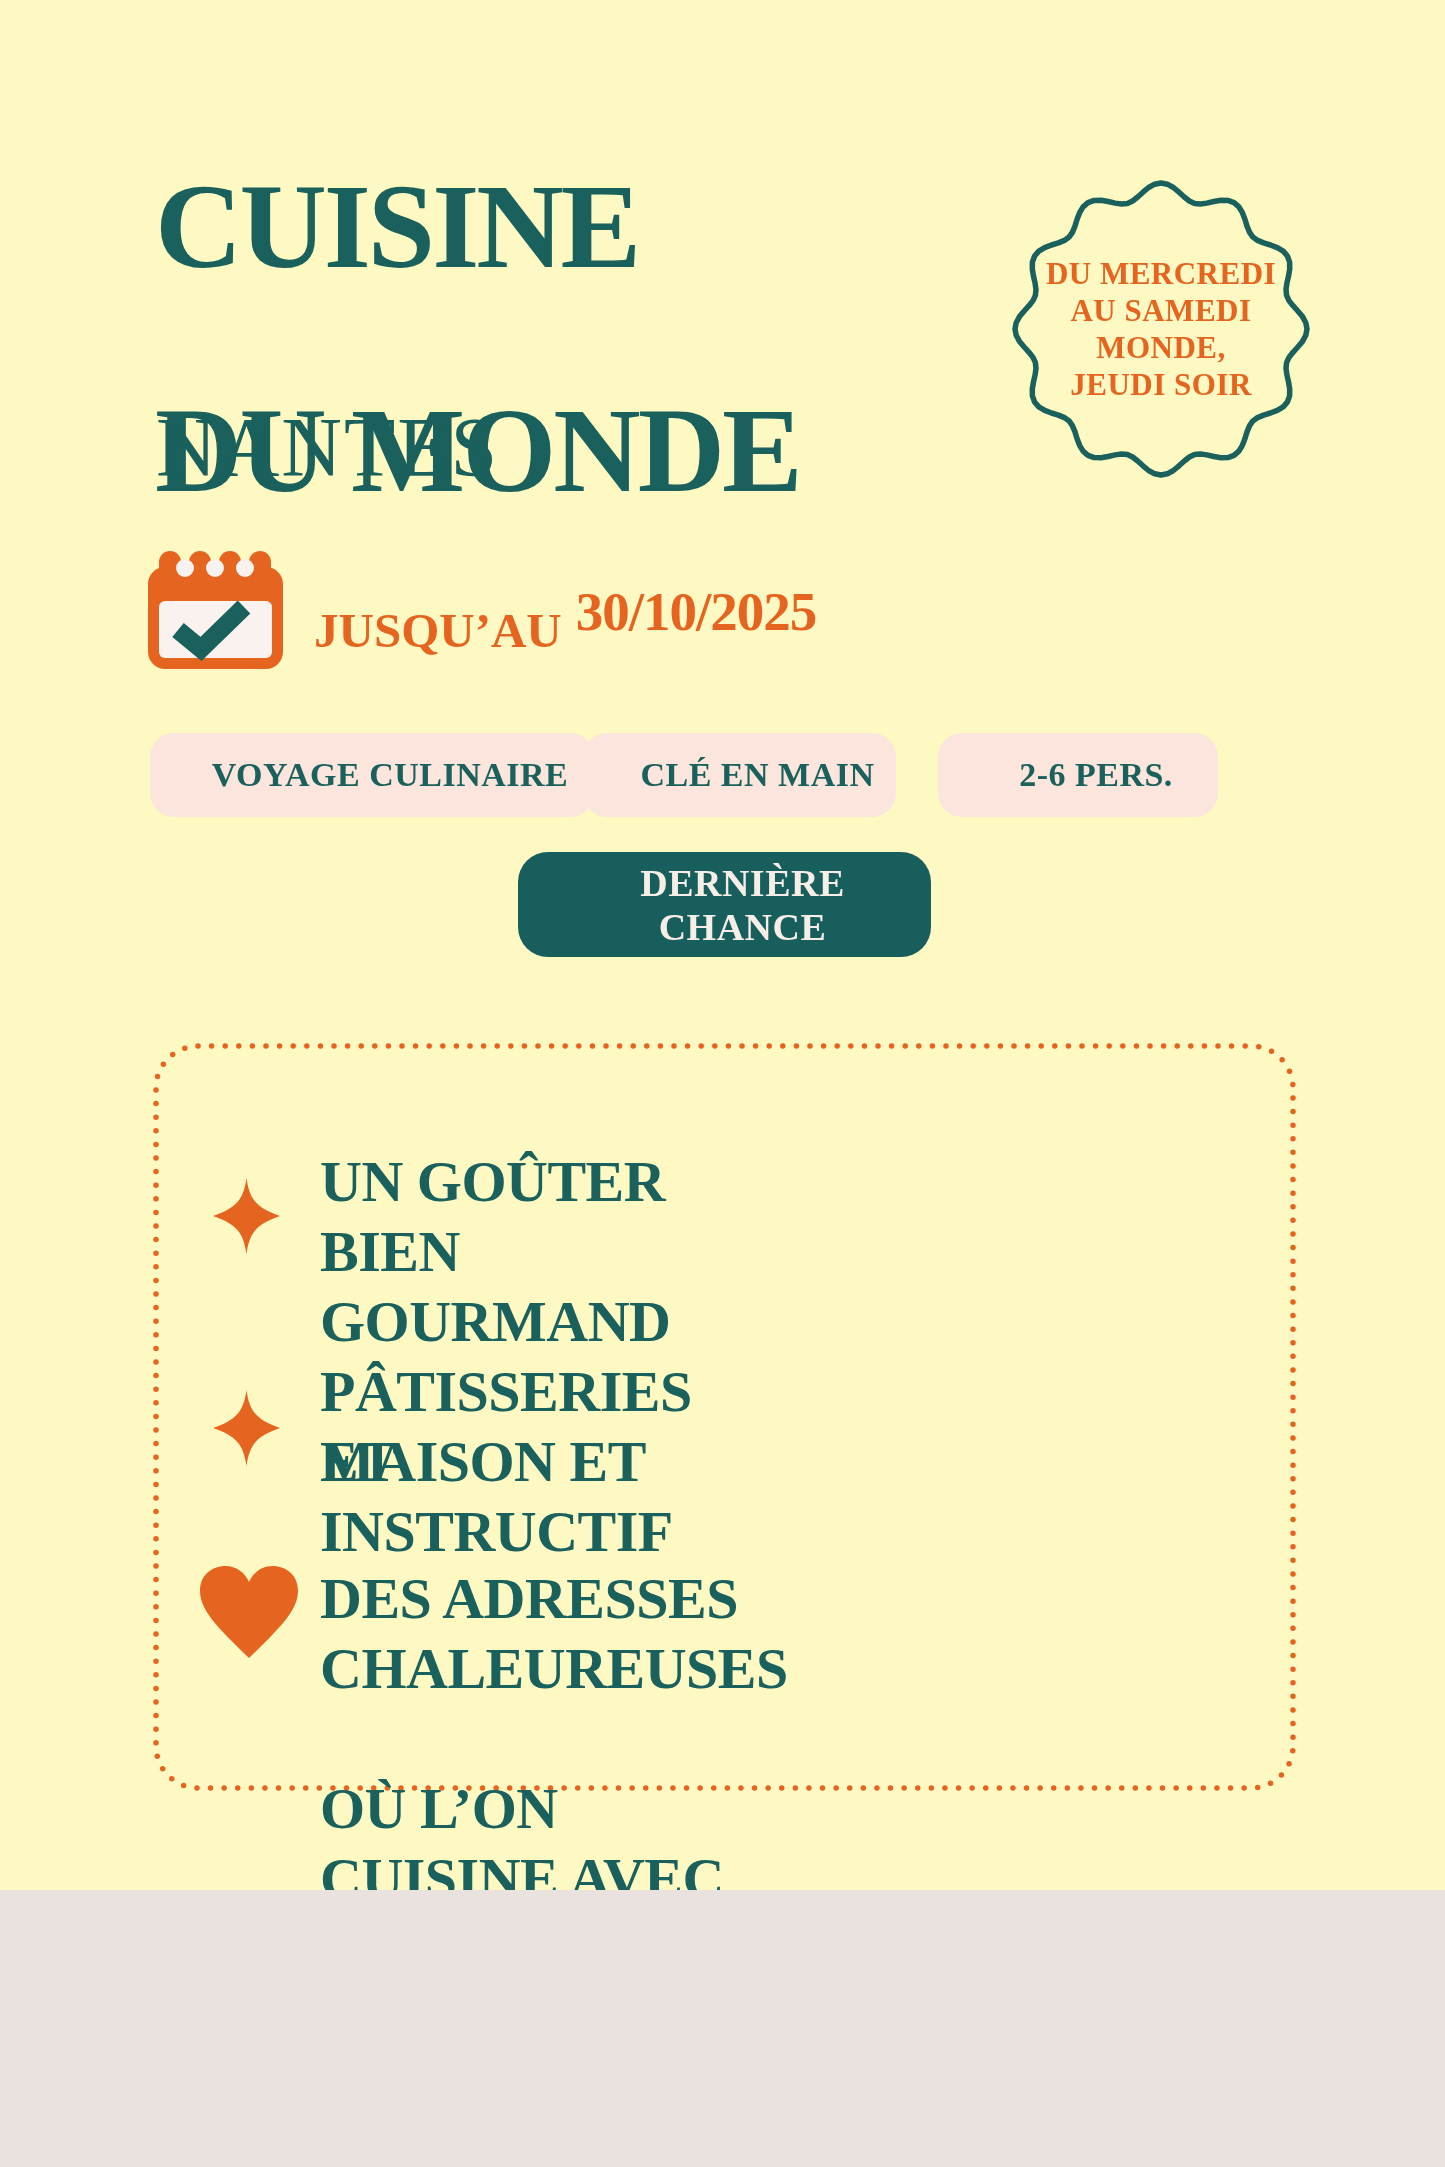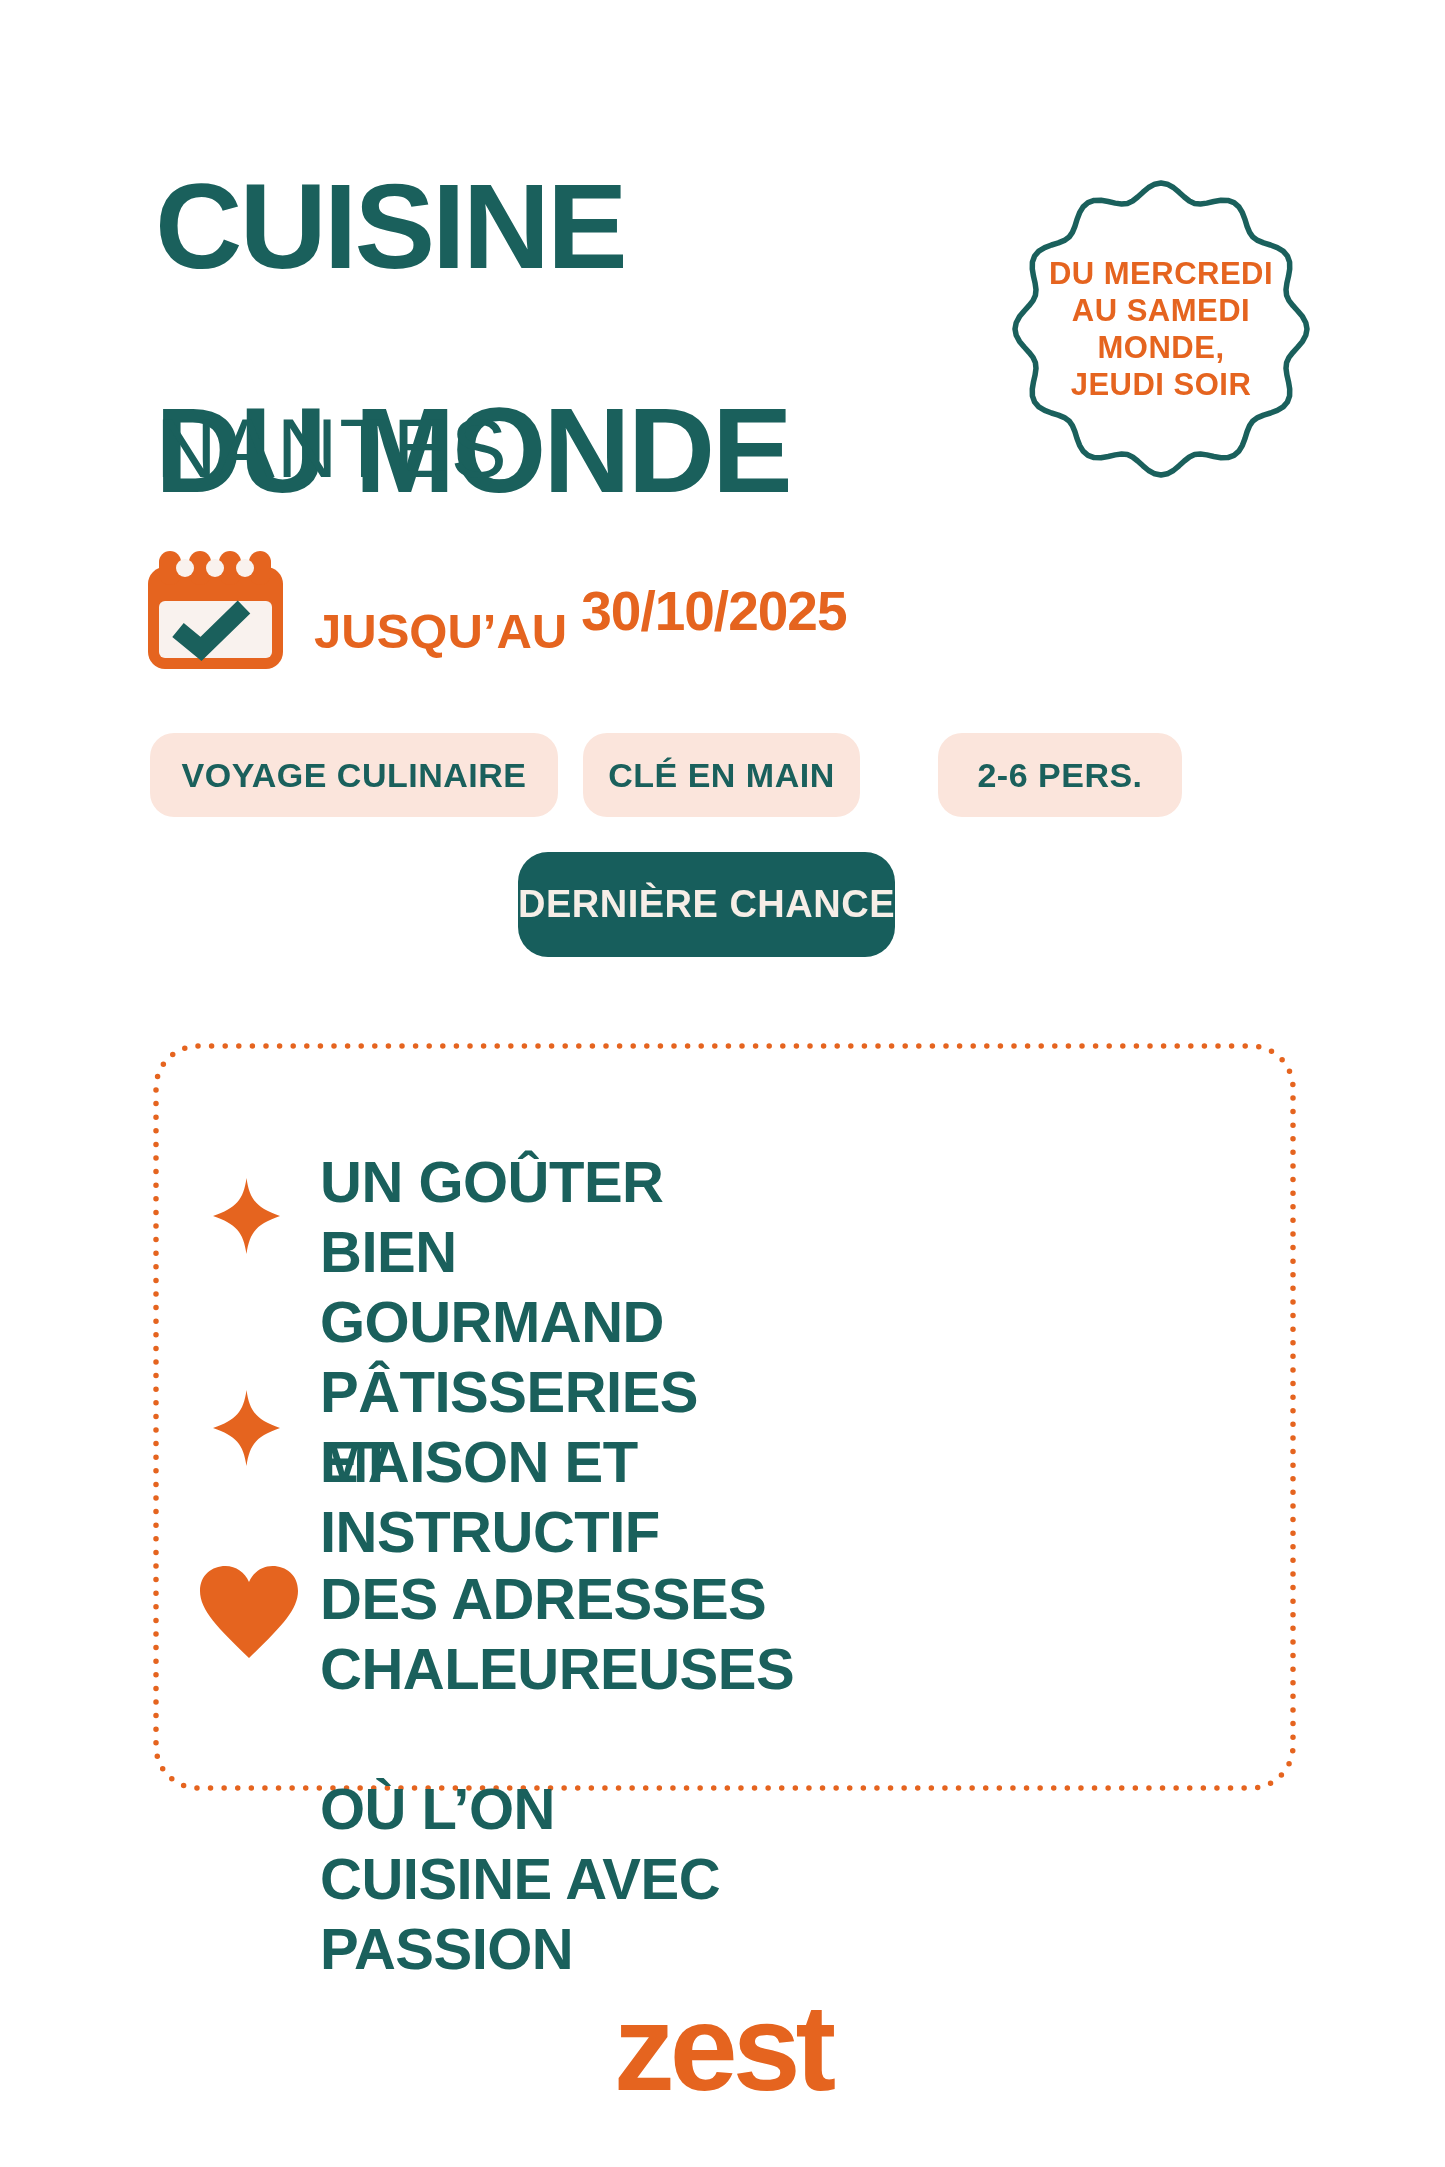--- a/index.html
+++ b/index.html
@@ -1,21 +1,21 @@
 <!DOCTYPE html>
 <html><head>
 <meta charset="utf-8">
 <style>
   html,body{margin:0;padding:0;background:#e9e2de;}
   .canvas{
     position:relative;
-    width:1445px;height:2167px;
-    background:#ffffff;
+    width:1445px;height:1890px;
+    background:#fef9c3;
     overflow:hidden;
-    font-family:Liberation Sans, sans-serif;
+    font-family:Liberation Serif, serif;
   }
   .abs{position:absolute;}
 
   
   .title{
     left:155px;top:170px;
     color:#1a605c;
     font-size:121px;font-weight:bold;
     line-height:112px;letter-spacing:-3px;
     white-space:pre-line;
@@ -45,21 +45,21 @@
     color:#e5641f;
   }
   .deadline .prefix{font-size:49px;font-weight:bold;letter-spacing:0px;margin-top:39px;}
   .deadline .date{font-size:55px;font-weight:bold;letter-spacing:-1px;}
 
   
   .chip{
     display:flex;align-items:center;justify-content:center;
     background:#fbe5dc;color:#1a605c;
     font-weight:bold;font-size:34px;letter-spacing:0.5px;
-    border-radius:24px;text-align:right;
+    border-radius:24px;text-align:center;padding-left:36px;
   }
   .chip.big{font-size:38px;border-radius:30px;}
   .chip.teal{background:#175e5c;color:#f6eee7;}
 
   
   .hl-box{left:152px;top:1042px;width:1145px;height:750px;}
   .hl-box .border-svg{position:absolute;left:0;top:0;}
   .hl-row{position:absolute;}
   .hl-text{
     position:absolute;

